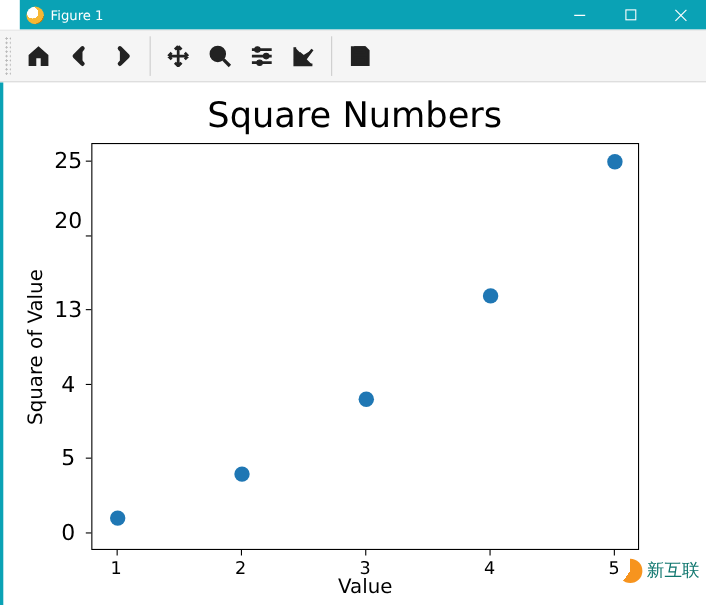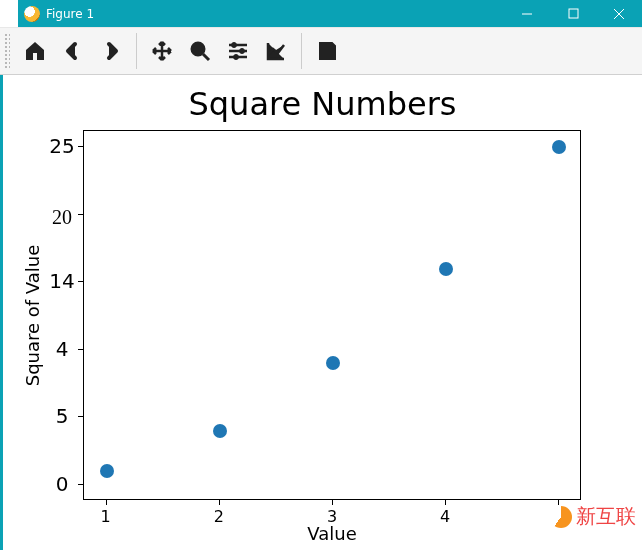--- a/index.html
+++ b/index.html
@@ -23,21 +23,21 @@
   .plot { position: absolute; left: 80px; top: 55px; width: 498px; height: 370px; border: 1px solid #000; }
   .ylabel-wrap { position: absolute; left: 20px; top: 55px; width: 20px; height: 370px; display: flex; align-items: center; justify-content: center; }
   .ylabel-text { transform: rotate(-90deg); white-space: nowrap; font-size: 18px; }
   .xlabel { position: absolute; left: 80px; top: 448px; width: 498px; text-align: center; font-size: 18px; }
   .xtick { position: absolute; font-size: 16px; transform: translateX(-50%); top: 432px; }
   .ytick { position: absolute; font-size: 20px; transform: translateY(-50%); text-align: center; width: 30px; left: 44px; }
   .point { position: absolute; width: 14px; height: 14px; border-radius: 50%; background: #1f77b4; transform: translate(-50%, -50%); }
   .tickmark-x { position: absolute; width: 1px; height: 5px; background: #000; top: 425px; }
   .tickmark-y { position: absolute; height: 1px; width: 5px; background: #000; left: 75px; }
 
-  .watermark { position: absolute; right: 6px; bottom: 20px; font-size: 20px; color: #ef4444; display: flex; align-items: center; gap: 4px; }
+  .watermark { position: absolute; right: 6px; bottom: 20px; font-size: 16px; color: #0f766e; display: flex; align-items: flex-end; gap: 4px; }
   .watermark .wm-icon { width: 22px; height: 22px; border-radius: 50%; background: conic-gradient(#f7941e 0 60%, #fff 60% 100%); display:flex; align-items:center; justify-content:center; font-weight:bold; color:#f7941e; font-size:12px;}
 </style>
 </head>
 <body>
 
 <div class="titlebar">
   <div class="app-icon"></div>
   <div class="title">Figure 1</div>
   <div class="spacer"></div>
   <div class="winbtn">
@@ -136,23 +136,23 @@
       <div class="xtick" style="left: 442.182px;">4</div>
       <div class="tickmark-x" style="left: 442.182px;"></div>
       <div class="xtick" style="left: 555.364px;">5</div>
       <div class="tickmark-x" style="left: 555.364px;"></div>
       <div class="ytick" style="top: 408.796px;">0</div>
       <div class="tickmark-y" style="top: 408.796px;"></div>
       <div class="ytick" style="top: 341.277px;">5</div>
       <div class="tickmark-y" style="top: 341.277px;"></div>
       <div class="ytick" style="top: 273.759px;">4</div>
       <div class="tickmark-y" style="top: 273.759px;"></div>
-      <div class="ytick" style="top: 206.241px;">14</div>
+      <div class="ytick" style="top: 206.241px;">13</div>
       <div class="tickmark-y" style="top: 206.241px;"></div>
-      <div class="ytick" style="top: 142px; font-family: Liberation Serif, serif;">20</div>
+      <div class="ytick" style="top: 125px;">20</div>
       <div class="tickmark-y" style="top: 138.723px;"></div>
       <div class="ytick" style="top: 71.2044px;">25</div>
       <div class="tickmark-y" style="top: 71.2044px;"></div>
     </div>
   <div class="watermark">
     <span class="wm-icon"></span>
     <span>新互联</span>
   </div>
 </div>
 

